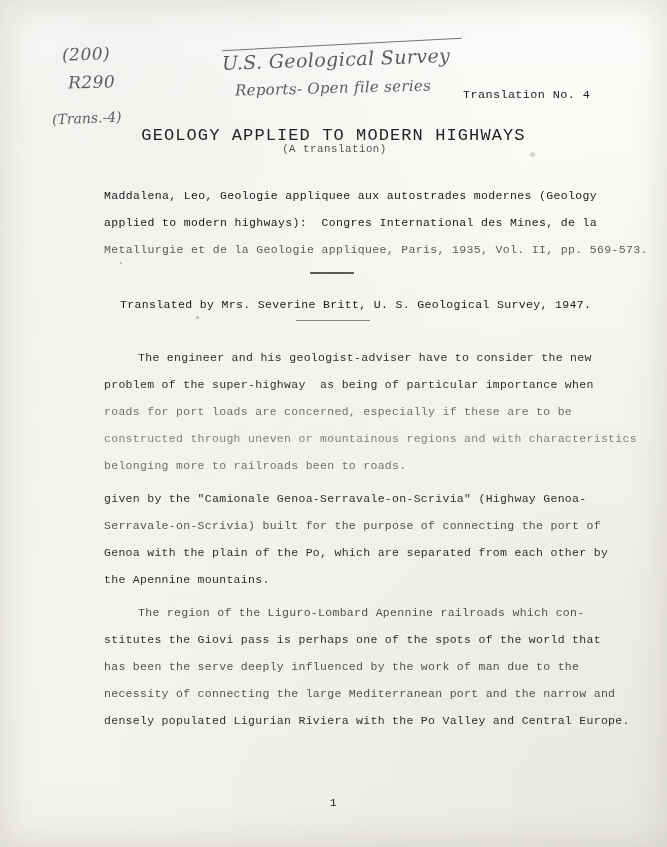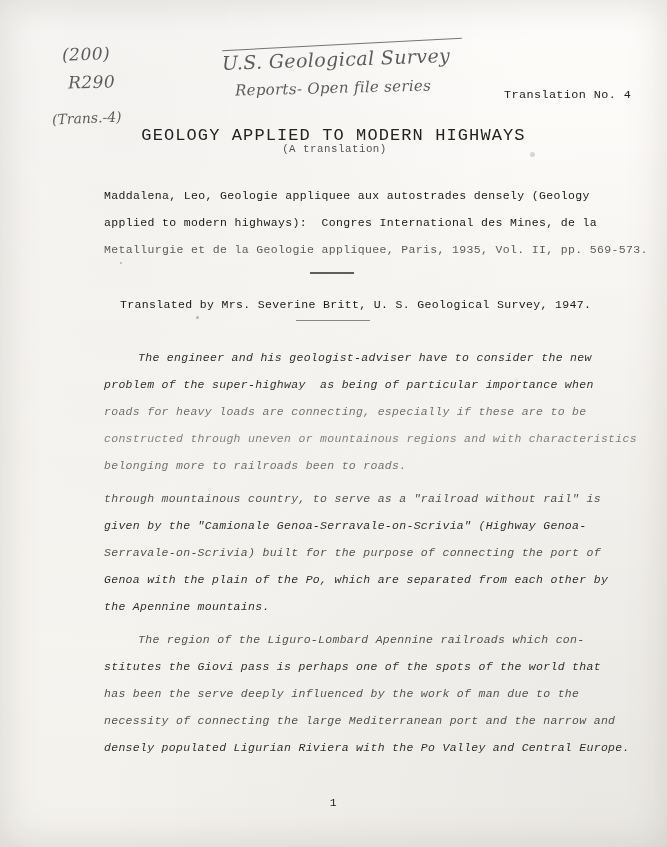--- a/index.html
+++ b/index.html
@@ -84,21 +84,21 @@
 
   
   .typed {
     position: absolute;
     white-space: pre;
     font-size: 11.6px;
     letter-spacing: 0.35px;
     color: #232323;
   }
   #translation-no {
-    left: 504px;
+    left: 463px;
     top: 88px;
     font-size: 11.8px;
     letter-spacing: 0.4px;
   }
   #doc-title {
     left: 0;
     right: 0;
     top: 126px;
     text-align: center;
     font-size: 17px;
@@ -153,21 +153,20 @@
   }
 
   #body-text {
     position: absolute;
     left: 104px;
     top: 344px;
     width: 500px;
   }
   .para {
     margin: 0 0 6px 0;
-    font-style: italic;
   }
   .para .ln {
     display: block;
     white-space: pre;
     font-size: 11.5px;
     line-height: 27px;
     letter-spacing: 0.3px;
   }
   .indent { padding-left: 34px; }
   .f1 { opacity: 0.92; }
@@ -195,43 +194,42 @@
   <div class="hand" id="hw-trans">(Trans.-4)</div>
   <div class="hand" id="hw-agency">U.S. Geological Survey</div>
   <div class="hand" id="hw-series">Reports- Open file series</div>
   <div class="hw-stroke" style="left:222px; top:44px; width:240px;"></div>
 
   <div class="typed" id="translation-no">Translation No. 4</div>
   <div class="typed" id="doc-title">GEOLOGY APPLIED TO MODERN HIGHWAYS</div>
   <div class="typed" id="doc-subtitle">(A translation)</div>
 
   <div id="citation">
-    <span class="ln">Maddalena, Leo, Geologie appliquee aux autostrades densely (Geology</span>
+    <span class="ln">Maddalena, Leo, Geologie appliquee aux autostrades modernes (Geology</span>
     <span class="ln">applied to modern highways):  Congres International des Mines, de la</span>
     <span class="ln faint">Metallurgie et de la Geologie appliquee, Paris, 1935, Vol. II, pp. 569-573.</span>
   </div>
 
   <div class="rule" id="rule-1"></div>
 
   <div id="translator">Translated by Mrs. Severine Britt, U. S. Geological Survey, 1947.</div>
   <div class="speck" style="left:196px; top:316px; width:3px; height:3px;"></div>
   <div class="rule" id="rule-2"></div>
 
   <div id="body-text">
 
     <p class="para">
       <span class="ln indent f1">The engineer and his geologist-adviser have to consider the new</span>
       <span class="ln f1">problem of the super-highway  as being of particular importance when</span>
-      <span class="ln f3">roads for heavy loads are connecting, especially if these are to be</span>
+      <span class="ln f3">roads for port loads are concerned, especially if these are to be</span>
       <span class="ln f4">constructed through uneven or mountainous regions and with characteristics</span>
       <span class="ln f3">belonging more to railroads been to roads.</span>
     </p>
 
     <p class="para">
-      <span class="ln f2">through mountainous country, to serve as a "railroad without rail" is</span>
       <span class="ln f1">given by the "Camionale Genoa-Serravale-on-Scrivia" (Highway Genoa-</span>
       <span class="ln f2">Serravale-on-Scrivia) built for the purpose of connecting the port of</span>
       <span class="ln f1">Genoa with the plain of the Po, which are separated from each other by</span>
       <span class="ln f1">the Apennine mountains.</span>
     </p>
 
     <p class="para">
       <span class="ln indent f2">The region of the Liguro-Lombard Apennine railroads which con-</span>
       <span class="ln f1">stitutes the Giovi pass is perhaps one of the spots of the world that</span>
       <span class="ln f2">has been the serve deeply influenced by the work of man due to the</span>

